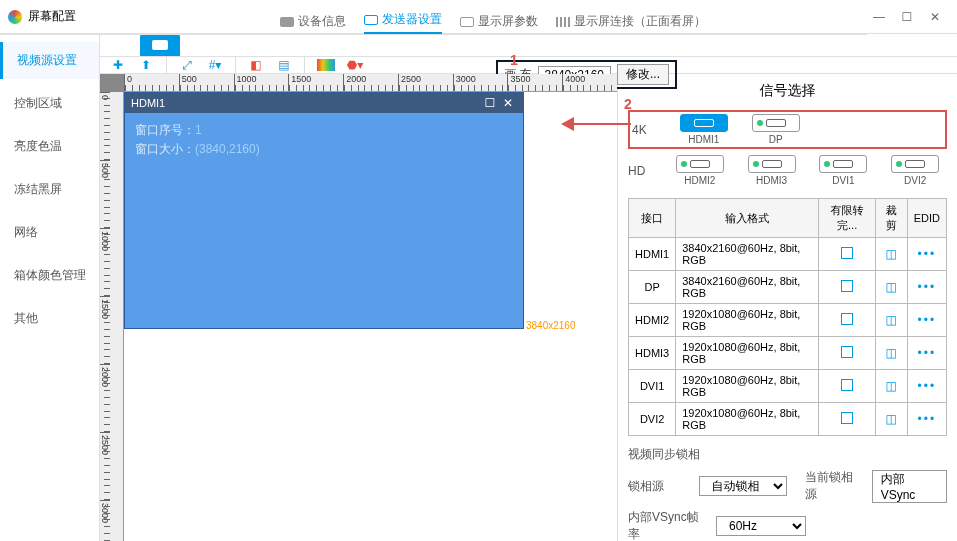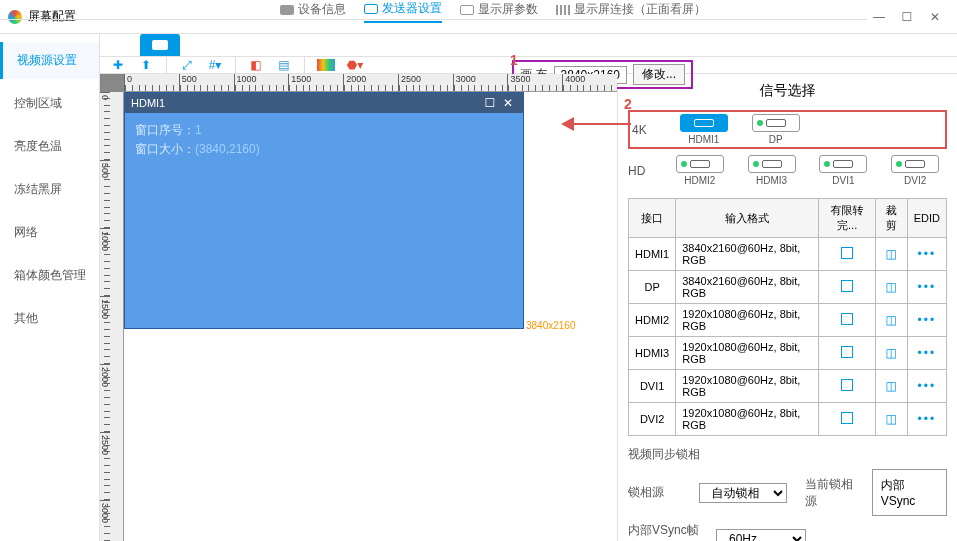--- a/index.html
+++ b/index.html
@@ -4,39 +4,39 @@
   <style>
     * { box-sizing: border-box; margin: 0; padding: 0; font-family: "Microsoft YaHei", Arial, sans-serif; font-size: 12px; }
     body { background: #fff; width: 957px; height: 541px; overflow: hidden; position: relative; }
     
     .titlebar { display: flex; align-items: center; height: 34px; padding: 0 8px; border-bottom: 1px solid #e0e0e0; }
     .titlebar .logo { width: 14px; height: 14px; border-radius: 50%; background: conic-gradient(#e74c3c, #f1c40f, #2ecc71, #3498db, #e74c3c); margin-right: 6px; }
     .titlebar .title { flex: 0 0 auto; font-weight: 500; }
     .titlebar .spacer { flex: 1; }
     .titlebar .win-btn { width: 28px; height: 20px; display: flex; align-items: center; justify-content: center; color: #666; cursor: pointer; }
     
-    .topnav { display: flex; align-items: center; height: 20px; padding-left: 280px; gap: 18px; border-bottom: 1px solid #e0e0e0; position: absolute; top: 0; left: 0; right: 90px; pointer-events: none; }
+    .topnav { display: flex; align-items: flex-end; height: 35px; padding-left: 280px; gap: 18px; border-bottom: 1px solid #e0e0e0; position: absolute; top: 0; left: 0; right: 90px; pointer-events: none; }
     .topnav .nav-item { display: flex; align-items: center; gap: 4px; color: #666; pointer-events: auto; cursor: pointer; padding: 4px 0; }
     .topnav .nav-item.active { color: #0099e5; border-bottom: 2px solid #0099e5; }
     .topnav .nav-icon { width: 14px; height: 10px; display: inline-block; }
     
     .main { display: flex; height: calc(100% - 28px); }
     .sidebar { width: 100px; border-right: 1px solid #e0e0e0; padding-top: 8px; }
     .sidebar .side-item { padding: 10px 12px 10px 14px; color: #555; cursor: pointer; margin-bottom: 6px; }
     .sidebar .side-item.active { color: #0099e5; border-left: 3px solid #0099e5; background: #f5f9ff; }
     
     .content { flex: 1; display: flex; flex-direction: column; }
     .tabstrip { height: 26px; display: flex; align-items: flex-end; padding-left: 40px; border-bottom: 1px solid #e0e0e0; }
     .tabstrip .tab { width: 40px; height: 22px; background: #0099e5; border-radius: 3px 3px 0 0; display: flex; align-items: center; justify-content: center; }
     .tabstrip .tab-icon { width: 16px; height: 10px; background: #fff; border-radius: 2px; }
     
     .toolbar { height: 32px; display: flex; align-items: center; padding: 0 10px; gap: 12px; border-bottom: 1px solid #e0e0e0; position: relative; }
     .toolbar .tb-icon { width: 16px; height: 16px; display: flex; align-items: center; justify-content: center; color: #0099e5; cursor: pointer; }
     .toolbar .tb-sep { width: 1px; height: 16px; background: #ddd; }
-    .toolbar .canvas-group { position: absolute; right: 264px; top: 3px; display: flex; align-items: center; gap: 6px; border: 2px solid #a21caf; padding: 2px 6px; }
+    .toolbar .canvas-group { position: absolute; right: 280px; top: 3px; display: flex; align-items: center; gap: 6px; border: 2px solid #0f172a; padding: 2px 6px; }
     .toolbar .canvas-label { color: #333; }
     .toolbar .canvas-value { border: 1px solid #999; padding: 1px 6px; background: #fff; min-width: 60px; text-align: center; }
     .toolbar .canvas-btn { border: 1px solid #999; padding: 1px 8px; background: #f5f5f5; cursor: pointer; }
     
     .canvas-area { flex: 1; display: flex; position: relative; overflow: hidden; }
     .ruler-corner { position: absolute; top: 0; left: 0; width: 24px; height: 18px; background: #888; z-index: 3; }
     .ruler-h { position: absolute; top: 0; left: 24px; right: 0; height: 18px; background: #eee; border-bottom: 1px solid #999; z-index: 2; display: flex; }
     .ruler-h .tick { position: relative; width: 68px; border-left: 1px solid #666; font-size: 9px; padding-left: 2px; color: #333; }
     .ruler-h .tick::after { content: ""; position: absolute; left: 0; right: 0; bottom: 0; height: 6px; background: repeating-linear-gradient(90deg, #666 0 1px, transparent 1px 6.8px); }
     .ruler-v { position: absolute; top: 18px; left: 0; width: 24px; bottom: 0; background: #eee; border-right: 1px solid #999; z-index: 2; }
@@ -72,21 +72,21 @@
     .sig-table .chk { width: 12px; height: 12px; border: 1px solid #0099e5; display: inline-block; }
     .sig-table .icon-crop { color: #0099e5; cursor: pointer; }
     .sig-table .icon-edid { color: #0099e5; letter-spacing: 2px; cursor: pointer; }
     
     .sync-section { margin-top: 10px; }
     .sync-title { color: #555; margin-bottom: 6px; }
     .sync-row { display: flex; align-items: center; gap: 8px; margin-bottom: 6px; }
     .sync-row .sy-label { width: 64px; color: #555; }
     .sync-row select { border: 1px solid #999; padding: 1px 8px; background: #fff; width: 90px; }
     .sync-row .sy-label2 { color: #555; margin-left: 10px; }
-    .sync-row .sy-box { border: 1px solid #999; padding: 7px 8px; background: #fff; min-width: 60px; }
+    .sync-row .sy-box { border: 1px solid #999; padding: 0 8px; background: #fff; min-width: 60px; }
     
     .callout-1 { position: absolute; top: 52px; left: 510px; color: #d9534f; font-weight: bold; font-size: 14px; z-index: 10; }
     .callout-2 { position: absolute; top: 96px; left: 624px; color: #d9534f; font-weight: bold; font-size: 14px; z-index: 10; }
     .arrow { position: absolute; top: 112px; left: 556px; z-index: 10; }
     .sig-row-box { border: 2px solid #d9534f; padding: 2px; }
   </style>
 </head>
 <body>
 
 <div class="titlebar">

